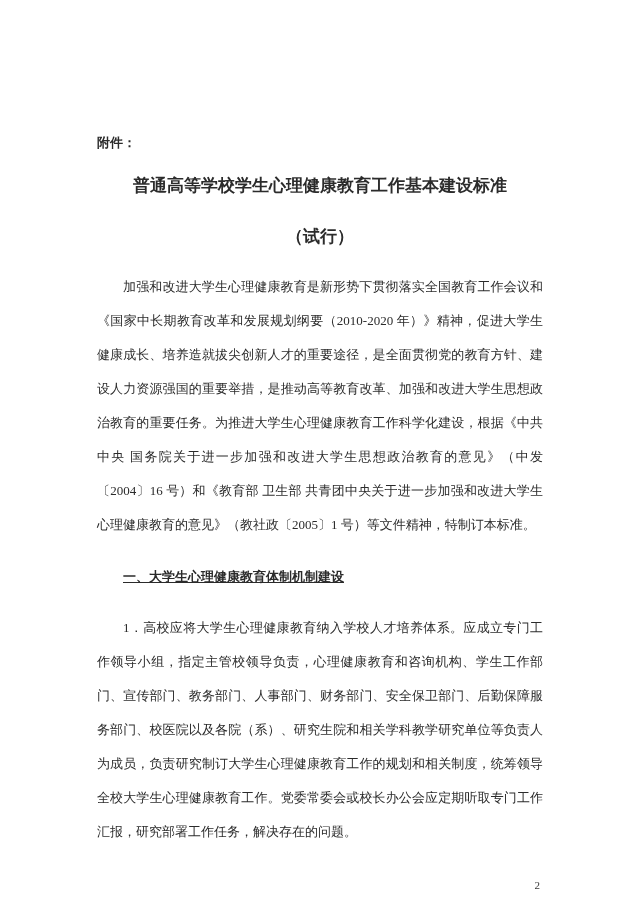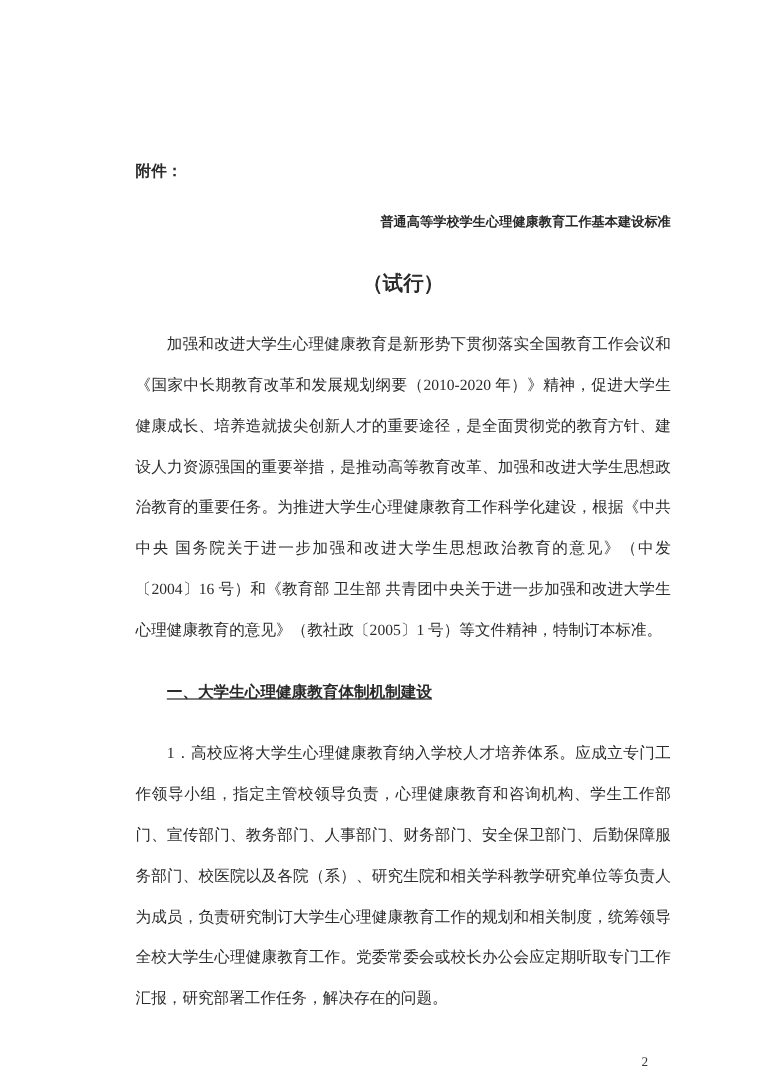--- a/index.html
+++ b/index.html
@@ -11,35 +11,35 @@
     position: relative;
     width: 639px;
     height: 902px;
     background: #ffffff;
     overflow: hidden;
     font-family: "Liberation Serif", "DejaVu Serif", serif;
     color: #2b2b2b;
   }
   .content {
     position: absolute;
-    left: 113px;
+    left: 97px;
     top: 130px;
     width: 446px;
   }
   .attachment {
     font-size: 13px;
     font-weight: bold;
     line-height: 25px;
     text-align: left;
   }
   .title {
-    font-size: 11px;
+    font-size: 17px;
     font-weight: bold;
     line-height: 25px;
-    text-align: right;
+    text-align: center;
     margin: 18px 0 0 0;
   }
   .subtitle {
     font-size: 17px;
     font-weight: bold;
     line-height: 25px;
     text-align: center;
     margin: 26px 0 0 0;
   }
   .body-para {

